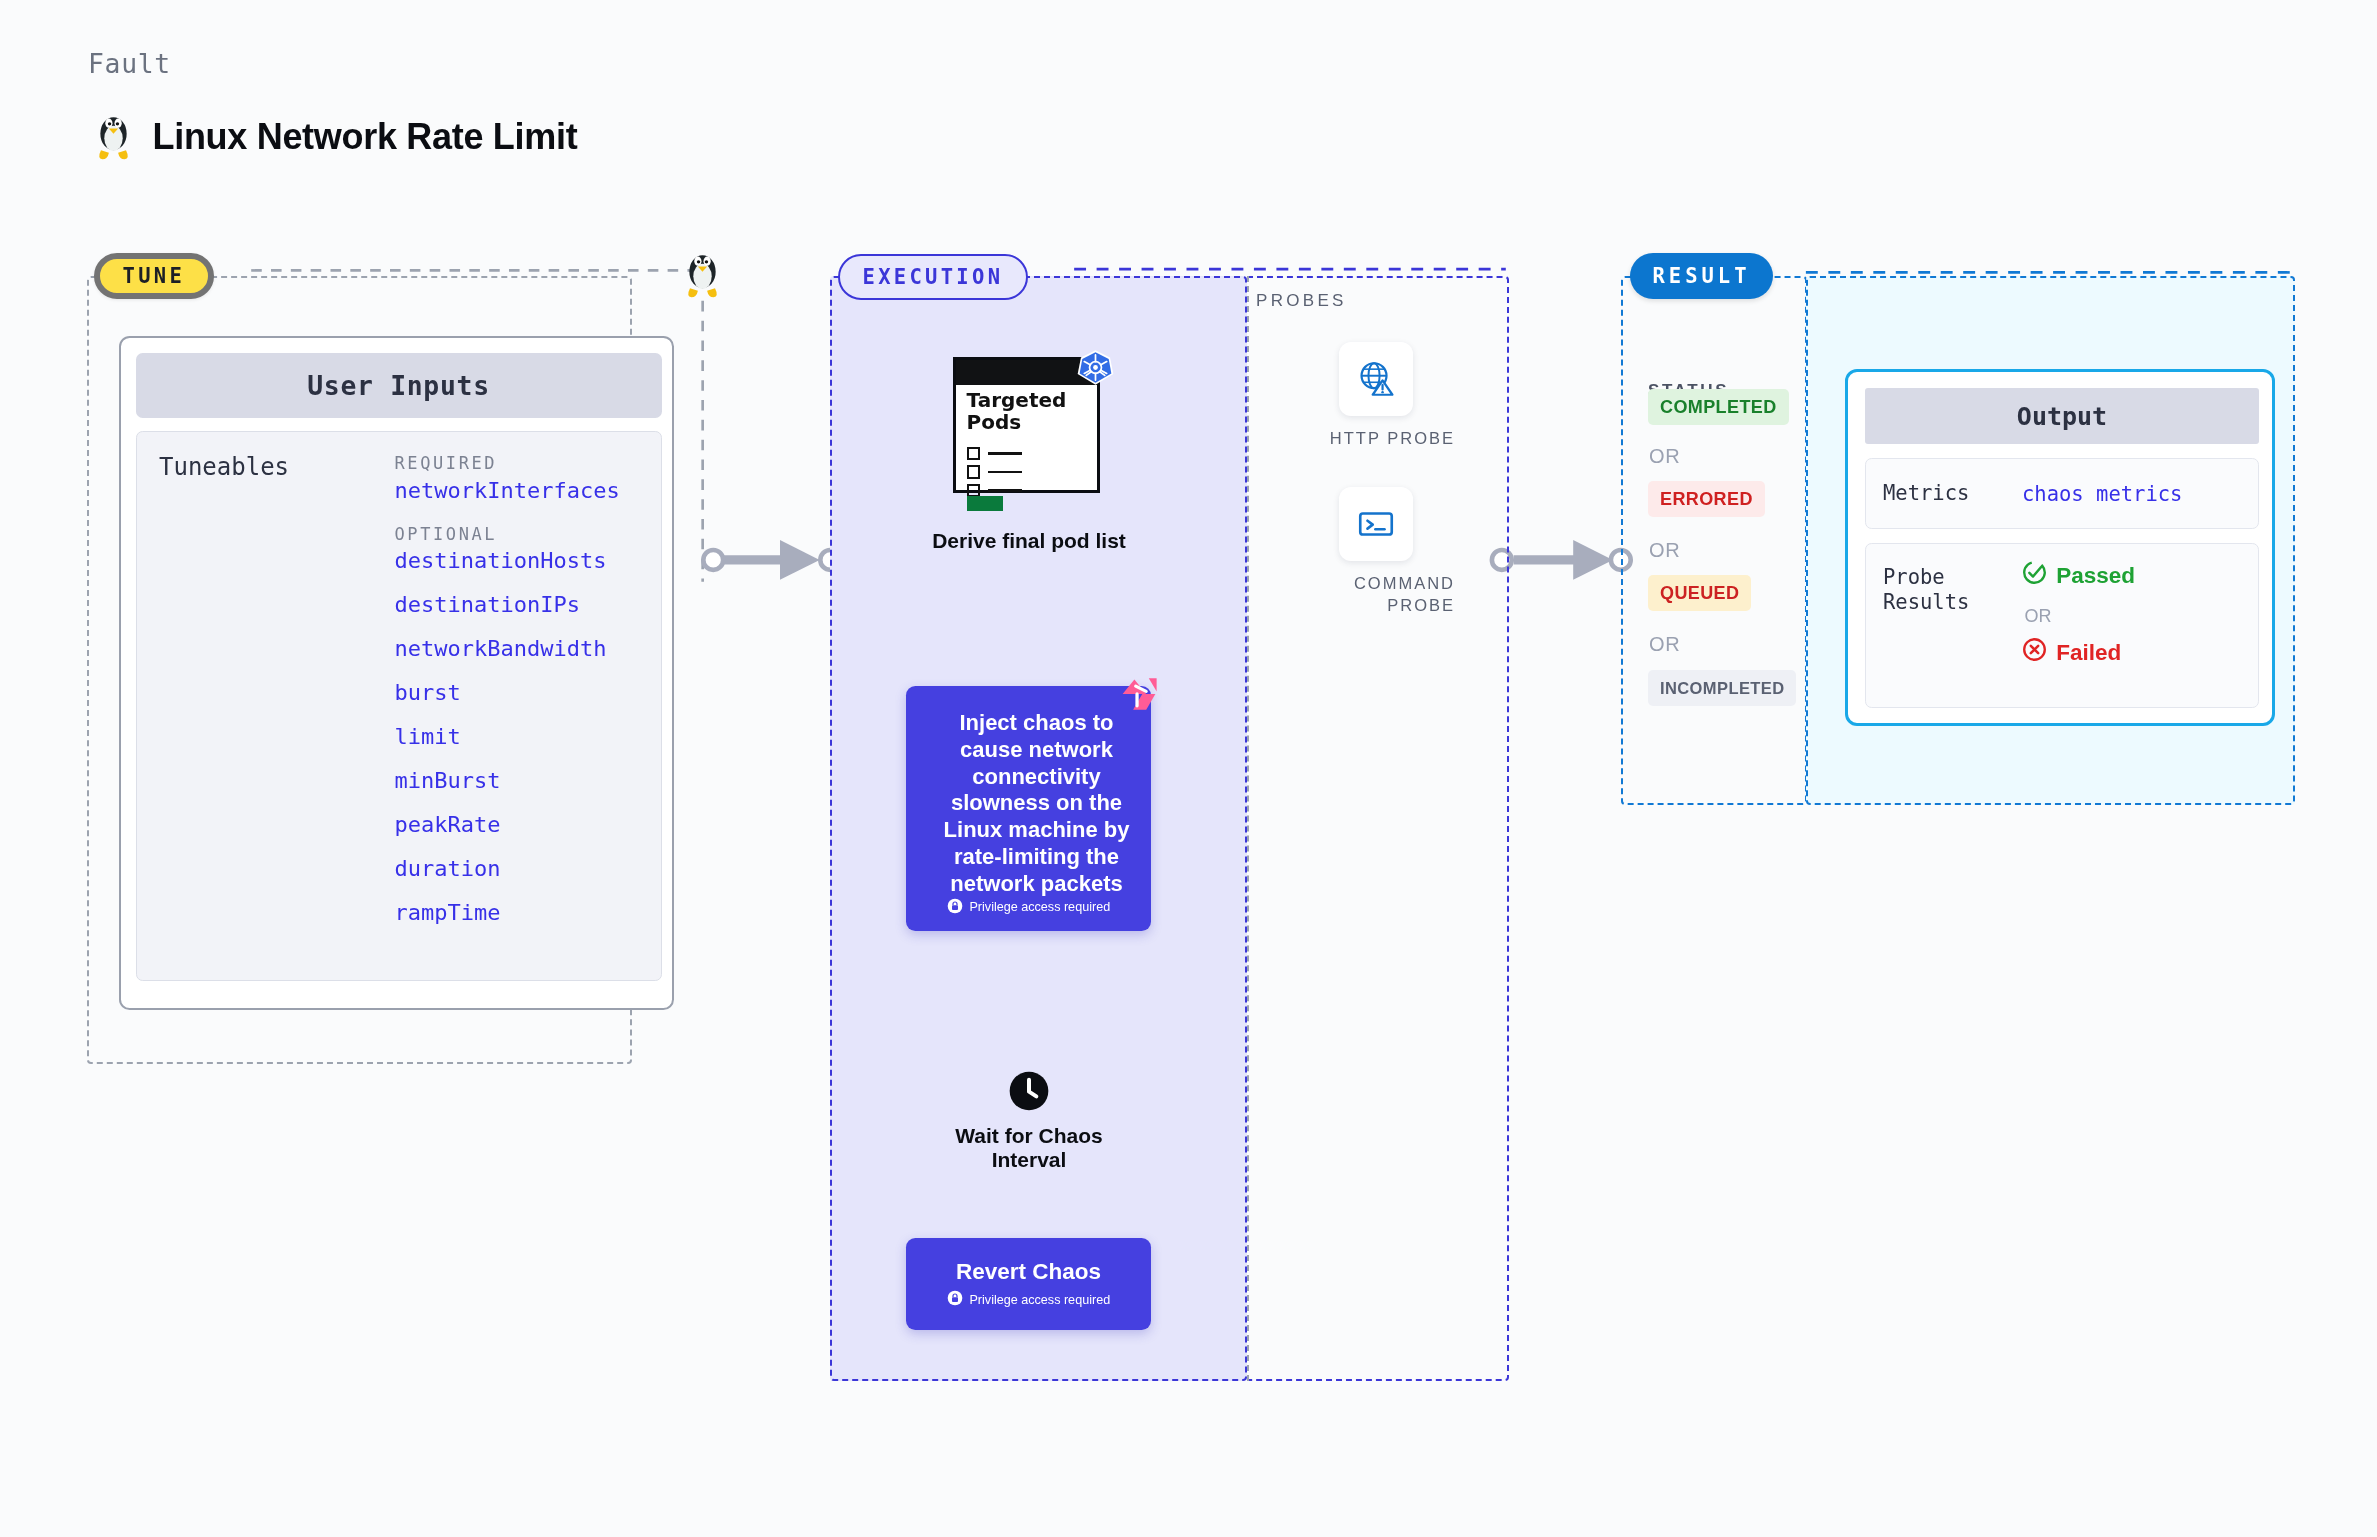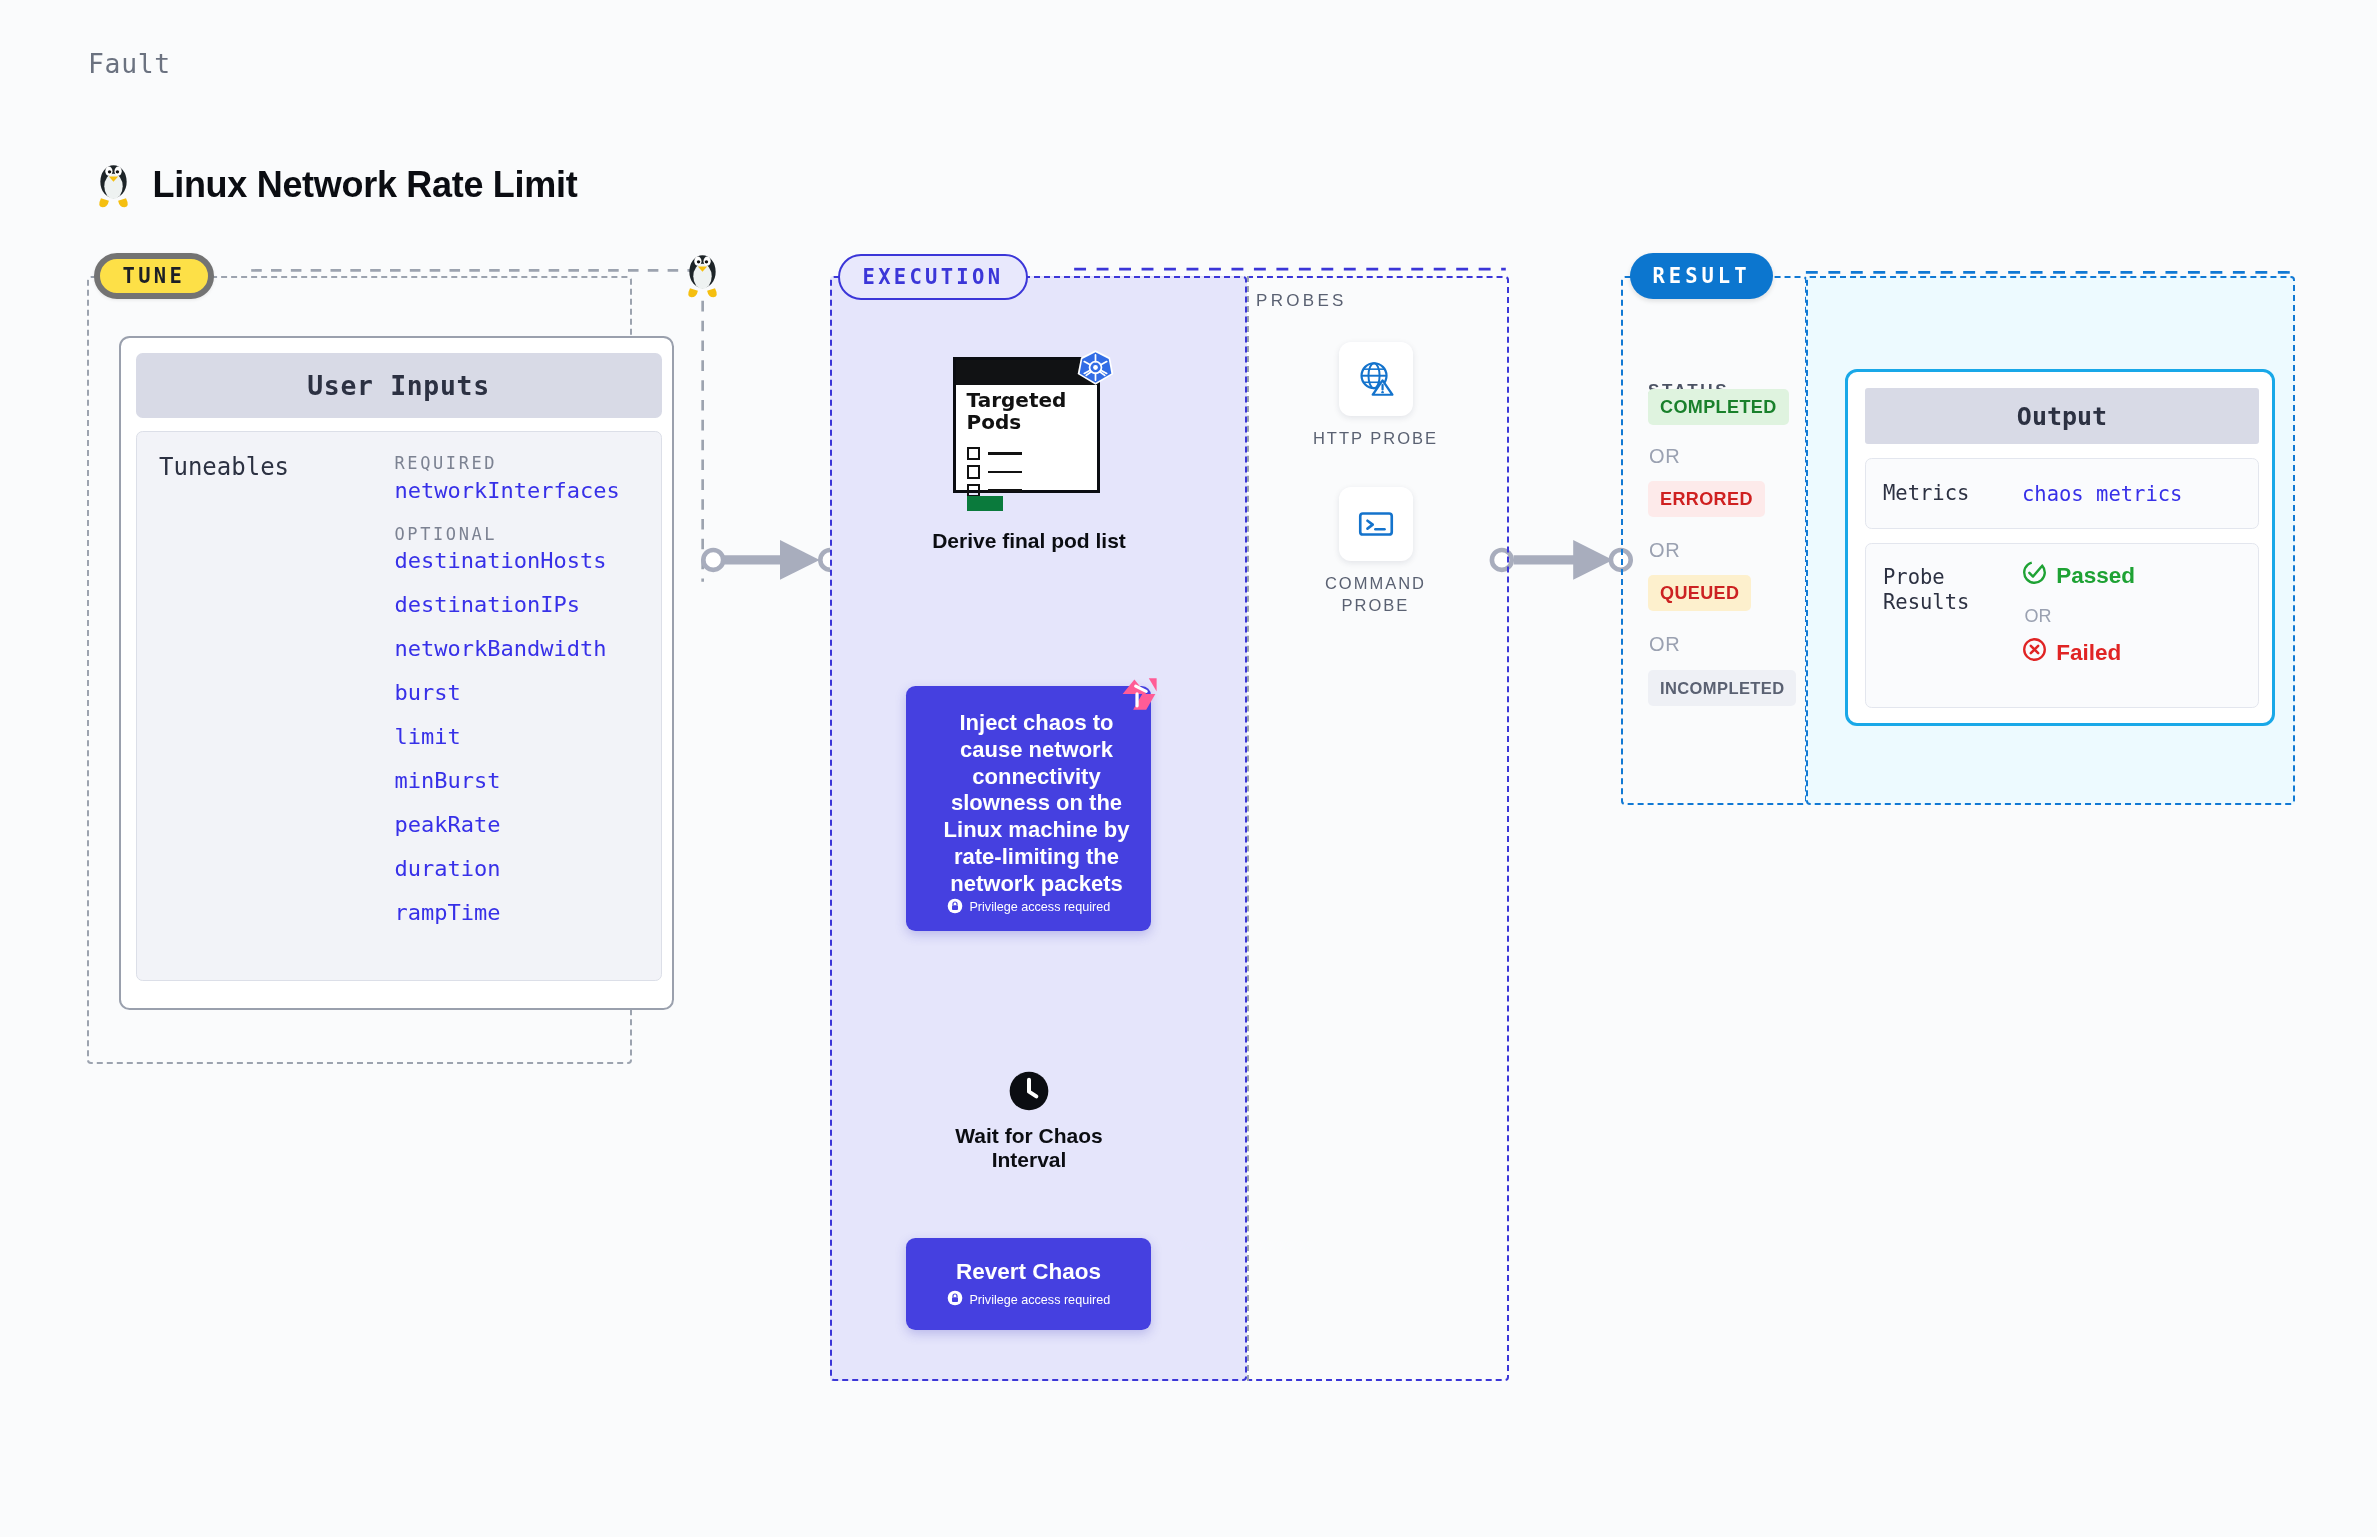--- a/index.html
+++ b/index.html
@@ -12,21 +12,21 @@
   .page { position: relative; width: 2377px; height: 1537px; background: #fafbfc; }
 
   
   .hdr-fault {
     position: absolute; left: 88px; top: 48px;
     font-family: "DejaVu Sans Mono", monospace;
     font-size: 26.4px; color: #6b7280; letter-spacing: 0.7px;
   }
   .hdr-title-row {
     position: absolute; left: 93px; top: 112px;
-    display: flex; align-items: center; gap: 18.5px; margin-top: 48px;
+    display: flex; align-items: center; gap: 18.5px;
   }
   .hdr-title {
     font-size: 36px; font-weight: 700; color: #0b0d12;
     letter-spacing: -0.3px;
   }
   .tux { width: 41px; height: 50px; display: block; }
 
   
   .panel { position: absolute; }
   .panel-dash {
@@ -151,21 +151,21 @@
   
   .clock-node { position: absolute; left: 1009px; top: 1071px; width: 40px; height: 40px; }
   .revert-box {
     position: absolute; left: 906px; top: 1238px; width: 245px; height: 92px;
     background: #4540e0; border-radius: 9.3px; box-shadow: 0 4px 10.6px rgba(60,55,190,.25);
     display: flex; flex-direction: column; align-items: center; justify-content: center; gap: 5.3px;
   }
   .revert-title { font-size: 22.5px; font-weight: 700; color: #fff; }
 
   
-  .probe-item { position: absolute; width: 159px; text-align: center; }
+  .probe-item { position: absolute; width: 159px; text-align: right; }
   .probe-tile {
     width: 74px; height: 74px; margin: 0 auto;
     background: #fff; border-radius: 12px;
     box-shadow: 0 2px 6.6px rgba(20,30,60,.10);
     display: flex; align-items: center; justify-content: center;
   }
   .probe-label {
     margin-top: 12px; font-size: 16.5px; letter-spacing: 2px;
     color: #5a6172; font-weight: 500; line-height: 1.32;
   }

